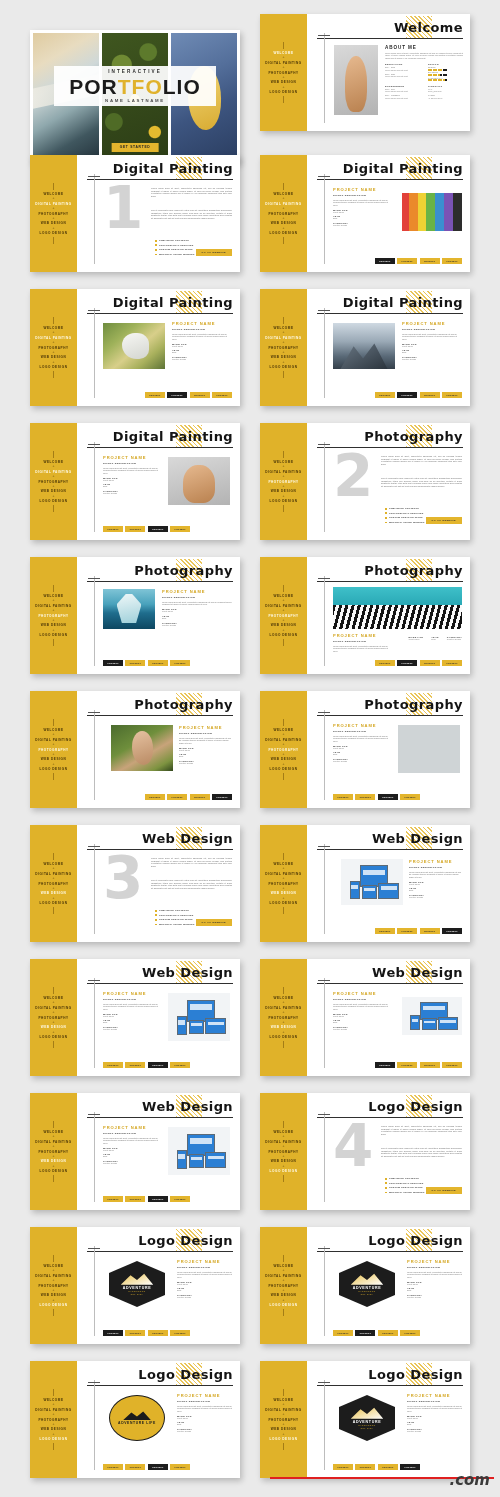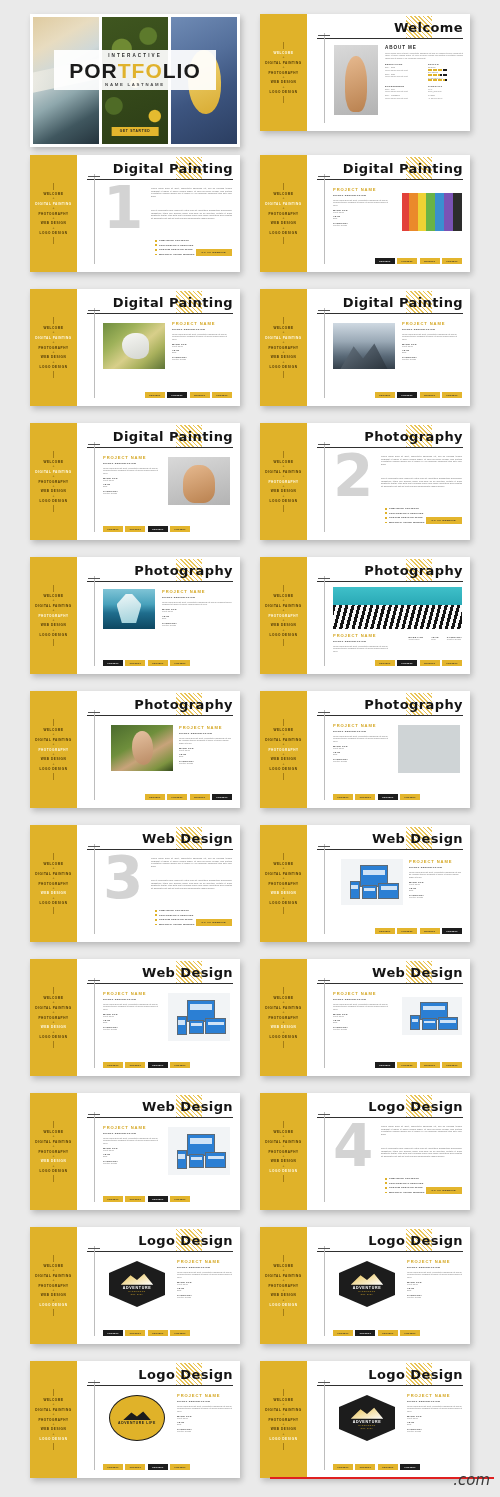--- a/index.html
+++ b/index.html
@@ -8,21 +8,21 @@
     background: #eaeaea;
     font-family: "Liberation Sans", sans-serif;
     overflow: hidden;
   }
   .page { position: relative; width: 500px; height: 1497px; background: #eaeaea; }
 
   
   .cover-row { position: absolute; top: 14px; left: 0; width: 500px; height: 128px; }
 
   .cover {
-    position: absolute; left: 30px; top: 0; width: 210px; height: 133px;
+    position: absolute; left: 30px; top: 16px; width: 210px; height: 133px;
     background: #fff; overflow: hidden;
     box-shadow: 2px 3px 6px rgba(0,0,0,.22);
   }
   .cover-photos { position: absolute; inset: 0; display: flex; gap: 3px; padding: 3px; }
   .cp { flex: 1; position: relative; overflow: hidden; }
   .cp1 { background: linear-gradient(150deg,#dfcba0 0%,#e8dcc0 22%,#cfd8d8 40%,#8fa8ad 60%,#40575f 80%,#24333c 100%); }
   .cp1::after{content:"";position:absolute;left:-10%;top:38%;width:130%;height:16%;background:linear-gradient(90deg,#f2efe6,#cbd2cd);transform:rotate(-12deg);opacity:.85;}
   .cp2 { background: radial-gradient(circle at 30% 25%,#6f8a33 0 9%,transparent 10%),
                      radial-gradient(circle at 70% 15%,#5d7a2c 0 7%,transparent 8%),
                      radial-gradient(circle at 50% 52%,#e9c33a 0 6%,transparent 7%),
@@ -128,21 +128,21 @@
   .about-col-s{font-size:1.9px;color:#8a8a8a;line-height:2.3px;}
   .stars{display:flex;gap:.8px;margin:.6px 0;}
   .stars i{width:1.7px;height:1.7px;background:#e0b229;display:block;}
   .stars i.off{background:#1d1d1d;}
 
   
   .wm { position: absolute; right: 4px; bottom: 6px; width: 228px; height: 72px; }
   .wm-main { position: absolute; left: 0; top: 16px; font-size: 44px; font-weight: 800; font-style: italic; letter-spacing: -1.5px; line-height: 1; font-family: "DejaVu Sans", sans-serif; }
   .wm-avax { color: #e02020; }
   .wm-gfx { color: #3a3a3a; }
-  .wm-com { position: absolute; right: 6px; bottom: 2px; font-size: 15px; font-style: italic; font-weight: 400; color: #3a3a3a; font-family: "DejaVu Sans", sans-serif; }
+  .wm-com { position: absolute; right: 6px; bottom: 2px; font-size: 15px; font-style: italic; font-weight: 700; color: #3a3a3a; font-family: "DejaVu Sans", sans-serif; }
   .wm-rule { position: absolute; left: 2px; right: 2px; bottom: 12px; height: 1.6px; background: #e02020; }
 </style>
 </head>
 <body>
 
 <div class="page">
 
   <div class="cover-row">
 
     <div class="cover">

